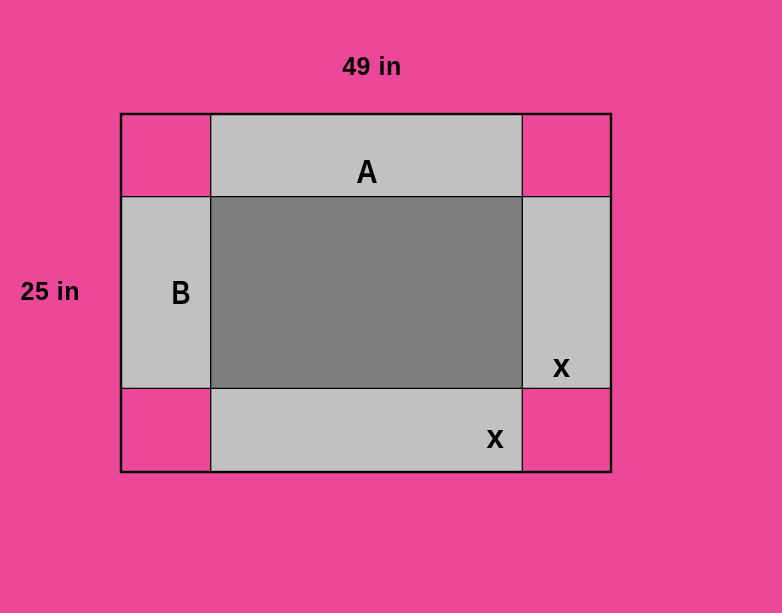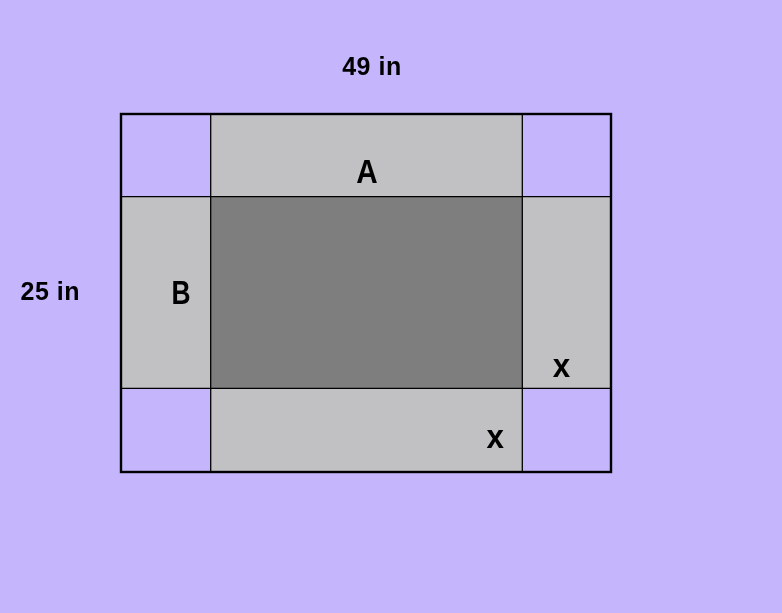--- a/index.html
+++ b/index.html
@@ -1,16 +1,16 @@
 <!DOCTYPE html>
 <html><head>
 <meta charset="utf-8">
 <style>
   html,body{margin:0;padding:0;background:#ffffff;}
-  #page{position:relative;width:782px;height:613px;background:#c4b5fd;overflow:hidden;
+  #page{position:relative;width:782px;height:613px;background:#ec4899;overflow:hidden;
         font-family:"Liberation Sans", sans-serif;}
   svg{position:absolute;left:0;top:0;filter:blur(0.45px);}
 </style>
 </head>
 <body>
 
 <div id="page">
 <svg width="782" height="613" viewBox="0 0 782 613">
 
   <rect x="210" y="114" width="312.3" height="82.6" fill="#c1c1c4"></rect>

